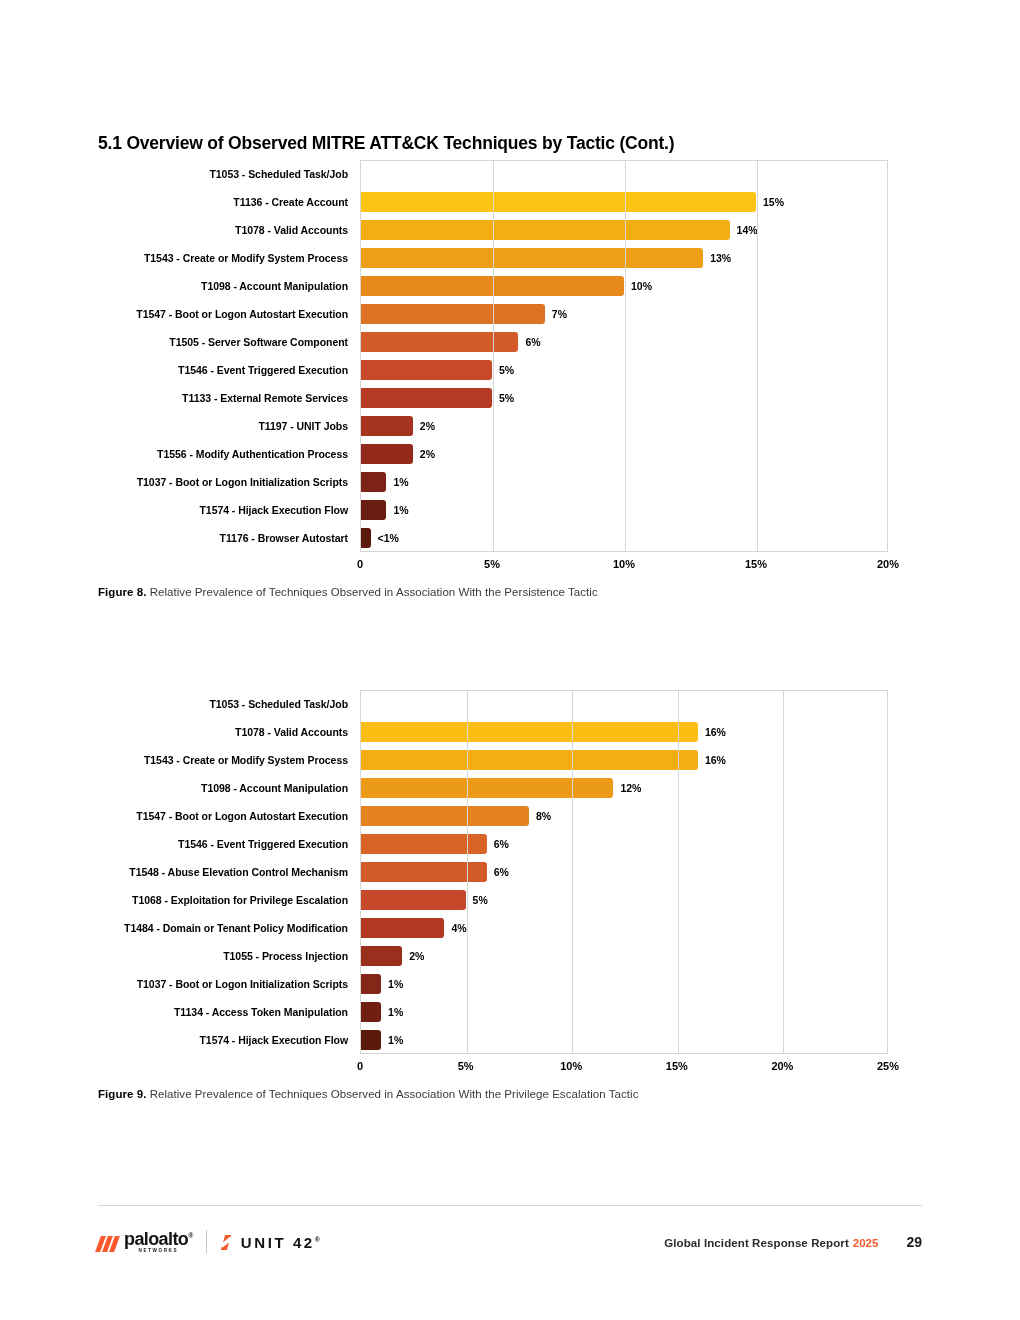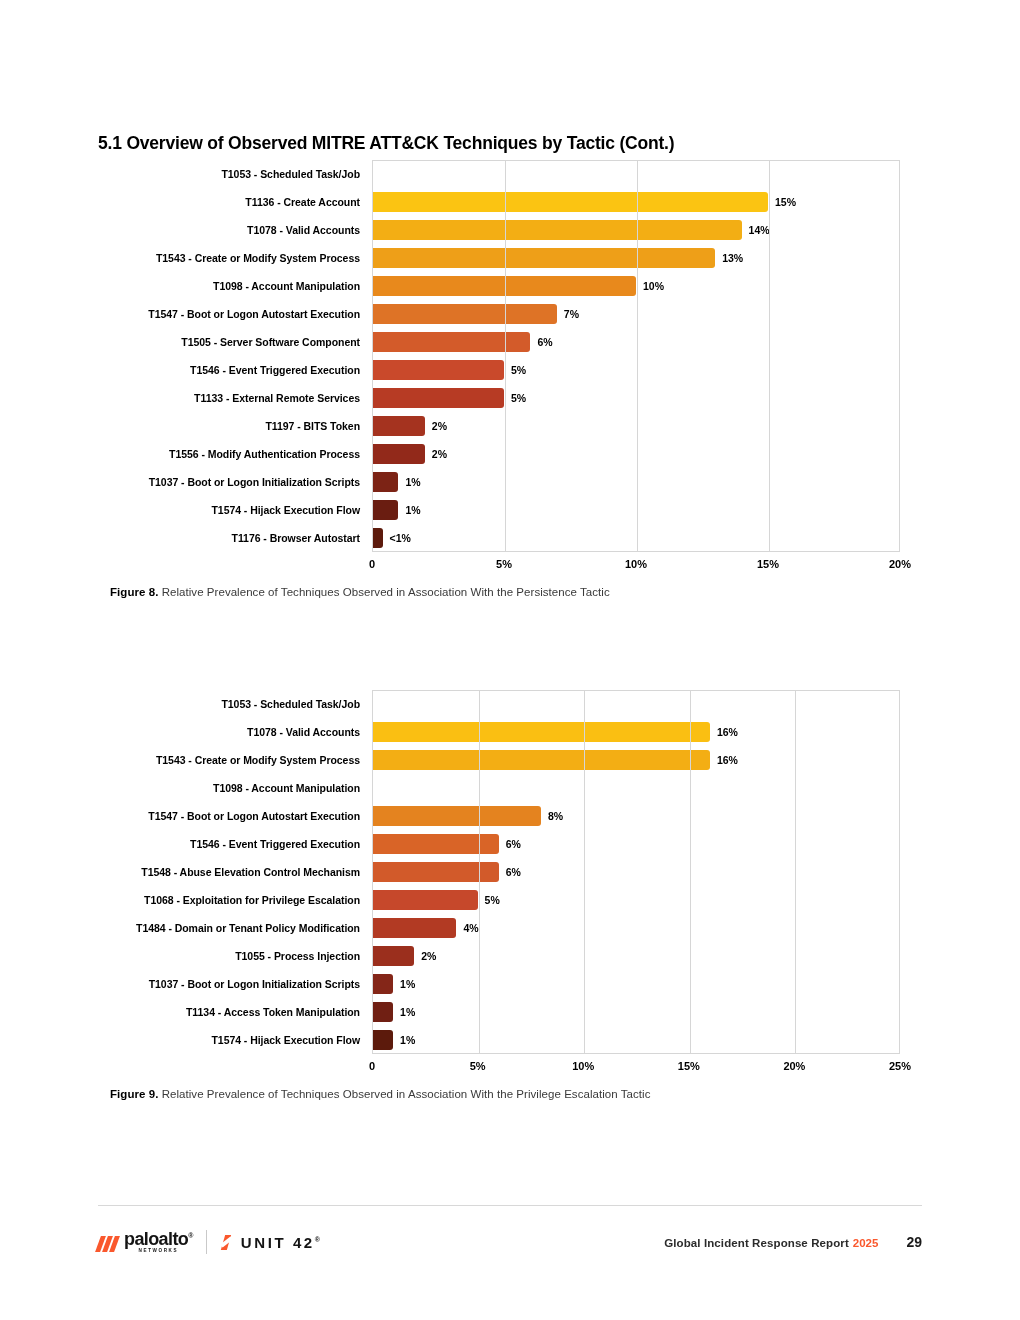--- a/index.html
+++ b/index.html
@@ -31,21 +31,21 @@
     font-size: 17.5px;
     font-weight: bold;
     letter-spacing: -0.2px;
     color: #000;
     white-space: nowrap;
   }
 
   
   .figure {
     position: absolute;
-    left: 110px;
+    left: 98px;
   }
   #figure-8 { top: 160px; }
   #figure-9 { top: 690px; }
 
   .chart {
     position: relative;
     width: 790px;
   }
   .chart-rows {
     position: relative;
@@ -357,21 +357,21 @@
           <div class="row">
             <div class="row-label">T1133 - External Remote Services</div>
             <div class="row-plot">
               <div class="bar-wrap">
                 <div class="bar" style="width: 132px; background: rgb(183, 59, 36);"></div>
                 <span class="bar-value">5%</span>
               </div>
             </div>
           </div>
           <div class="row">
-            <div class="row-label">T1197 - BITS Token</div>
+            <div class="row-label">T1197 - UNIT Jobs</div>
             <div class="row-plot">
               <div class="bar-wrap">
                 <div class="bar" style="width: 52.8px; background: rgb(165, 51, 31);"></div>
                 <span class="bar-value">2%</span>
               </div>
             </div>
           </div>
           <div class="row">
             <div class="row-label">T1556 - Modify Authentication Process</div>
             <div class="row-plot">
@@ -447,20 +447,26 @@
             <div class="row-label">T1543 - Create or Modify System Process</div>
             <div class="row-plot">
               <div class="bar-wrap">
                 <div class="bar" style="width: 337.92px; background: rgb(243, 174, 20);"></div>
                 <span class="bar-value">16%</span>
               </div>
             </div>
           </div>
           <div class="row">
             <div class="row-label">T1098 - Account Manipulation</div>
+            <div class="row-plot">
+              <div class="bar-wrap">
+                <div class="bar" style="width: 253.44px; background: rgb(236, 154, 26);"></div>
+                <span class="bar-value">12%</span>
+              </div>
+            </div>
           </div>
           <div class="row">
             <div class="row-label">T1547 - Boot or Logon Autostart Execution</div>
             <div class="row-plot">
               <div class="bar-wrap">
                 <div class="bar" style="width: 168.96px; background: rgb(228, 131, 31);"></div>
                 <span class="bar-value">8%</span>
               </div>
             </div>
           </div>

